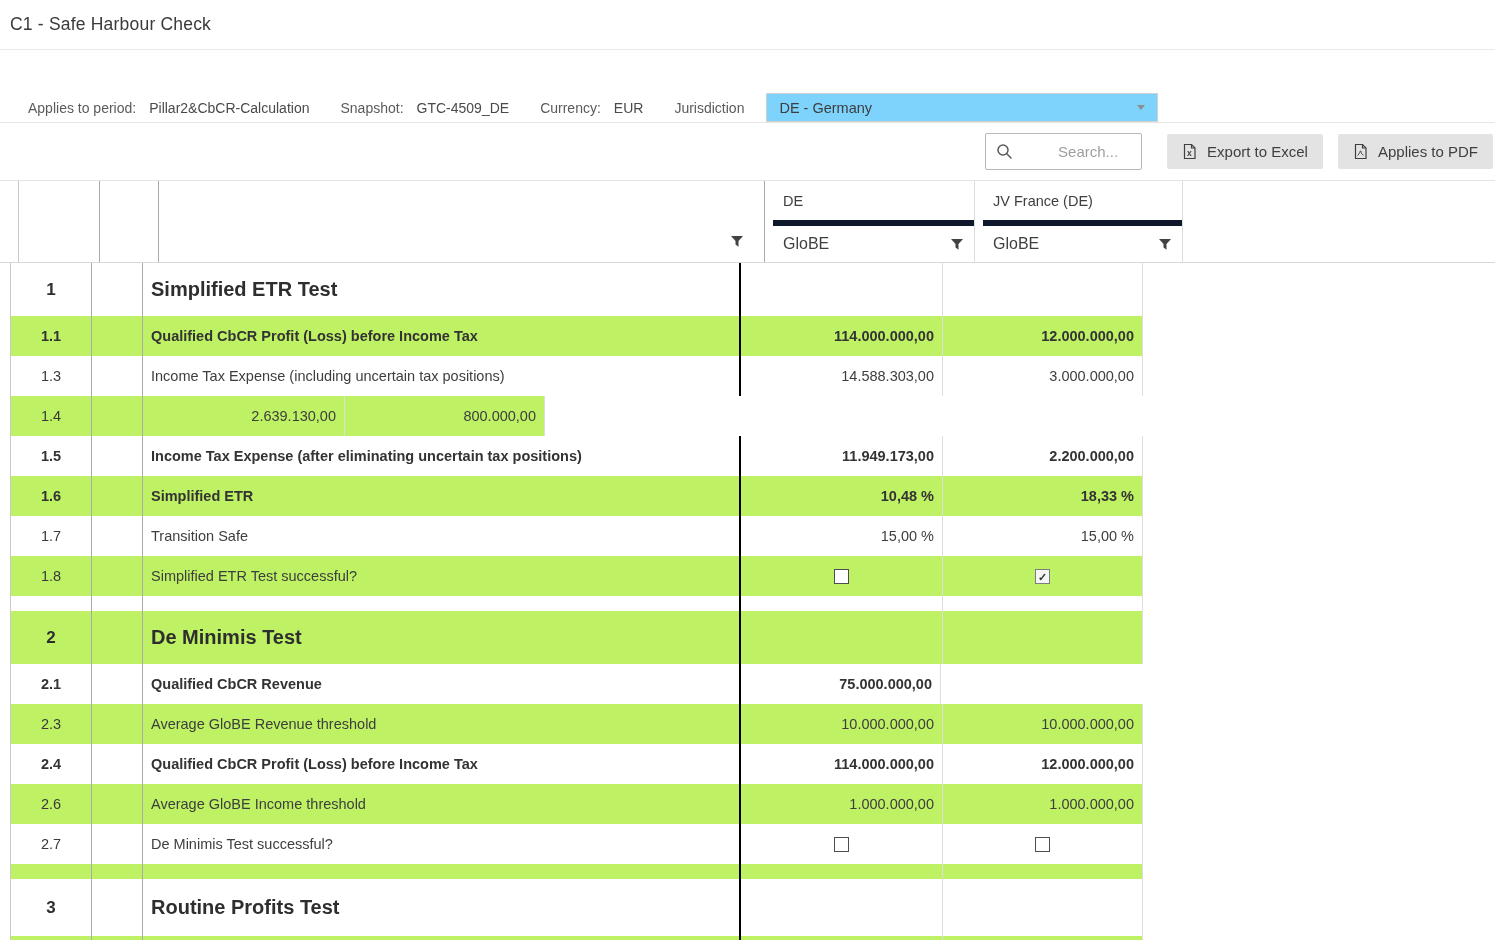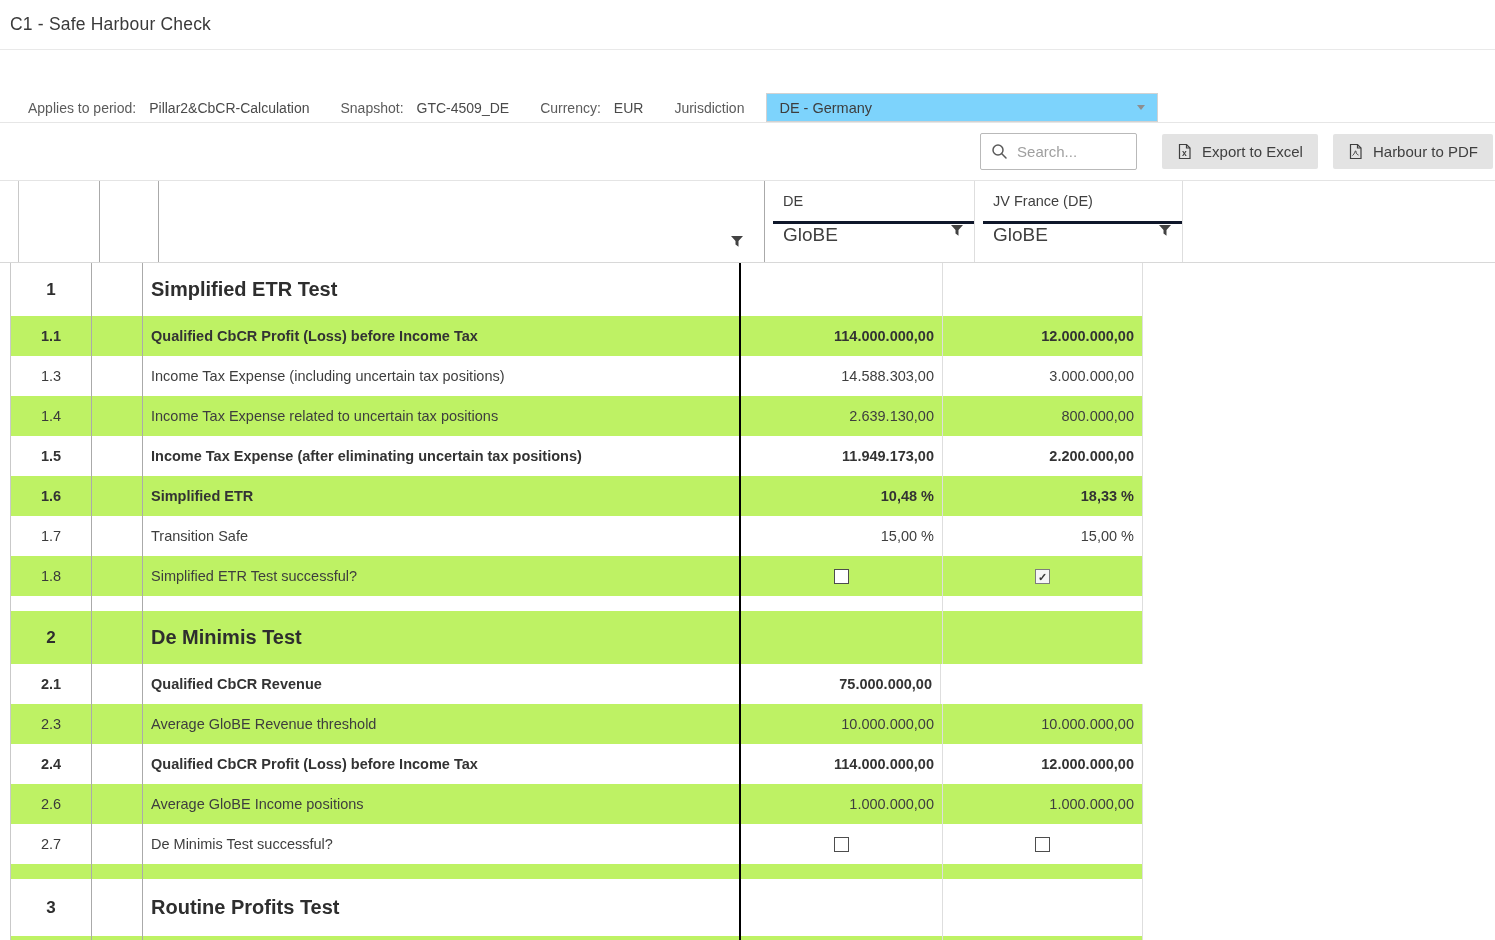--- a/index.html
+++ b/index.html
@@ -20,21 +20,21 @@
     display:flex; align-items:center; padding:0 12px; cursor:pointer; background:#7dd3fc; }
   .dd-value { flex:1; font-size:14.5px; color:#3d3d3d; }
   .dd-caret { width:0; height:0; border-left:4px solid transparent;
     border-right:4px solid transparent; border-top:5px solid #8e8e8e; }
 
   
   .panel { border-top:1px solid #e6e6e6; }
   .toolbar { height:58px; display:flex; align-items:center; justify-content:flex-end;
     padding-right:2px; border-bottom:1px solid #e4e4e4; }
   .search-box { width:157px; height:37px; border:1px solid #b9b9b9; border-radius:2px;
-    display:flex; align-items:center; padding:0 8px 0 10px; margin-right:10px; background:#fff; }
+    display:flex; align-items:center; padding:0 8px 0 10px; margin-right:10px; background:#fff;gap:36px; }
   .search-box input { border:0; outline:0; width:100%; margin-left:9px; font-size:15px;
     font-family:"Liberation Sans", sans-serif; color:#444; }
   .search-box input::placeholder { color:#9f9f9f; }
   .btn { height:35px; background:#e3e3e3; border:0; border-radius:2px; display:flex;
     align-items:center; gap:10px; padding:0 15px; font-size:15px; color:#3f3f3f;
     font-family:"Liberation Sans", sans-serif; cursor:pointer; margin-left:15px; }
   .btn svg { display:block; }
 
   
   .grid-header { display:flex; border-bottom:1px solid #d8d8d8; height:82px;gap:8px; }
@@ -43,22 +43,22 @@
   .c-gap   { width:51px; }
   .c-label { width:598px; }
   .c-de    { width:202px; }
   .c-jv    { width:200px; }
   .lead-gap { width:10px; flex:none; background:#fff; }
   .gh-col.c-num, .gh-col.c-gap, .gh-col.c-label { border-right:1px solid #aaaaaa; }
   .gh-col.c-num { border-left:1px solid #c9c9c9; }
   .gh-col.c-de, .gh-col.c-jv { border-right:1px solid #dedede; }
   .gh-top { height:40px; display:flex; align-items:center; padding:0 0 0 10px;
     font-size:14.5px; color:#3f3f3f; }
-  .gh-sub { height:42px; display:flex; align-items:flex-start; padding:0 10px;
-    font-size:19px; color:#3f3f3f; border-top:3px solid #0f172a; }
+  .gh-sub { height:42px; display:flex; align-items:center; padding:0 10px;
+    font-size:16px; color:#3f3f3f; border-top:6px solid #0f172a; }
   .gh-sub .sub-label { flex:1; }
   .gh-whole { height:82px; display:flex; align-items:flex-end; justify-content:flex-end;
     padding:0 20px 14px 0; }
   .filter-icon { cursor:pointer; display:inline-flex; }
 
   .grid-rows .row { display:flex; }
   .row .cell { display:flex; align-items:center; }
   .row .cell.c-num { justify-content:center; font-size:14.5px; color:#3a3a3a;
     border-left:1px solid #c9c9c9; border-right:1px solid #aaaaaa; }
   .row .cell.c-gap { border-right:1px solid #aaaaaa; }
@@ -130,21 +130,21 @@
     </button>
 
     <button class="btn">
       <span>
         <svg width="15" height="17" viewBox="0 0 15 17">
           <path d="M2.5 1.5 h7 l3.5 3.5 v10.5 h-10.5 z" fill="none" stroke="#3f3f3f" stroke-width="1.2"></path>
           <path d="M9.5 1.5 v3.5 h3.5" fill="none" stroke="#3f3f3f" stroke-width="1.2"></path>
           <path d="M4.5 12.5 c1 -.6 2.2 -2.6 2.6 -4 c.2 -.8 .9 -.8 .9 0 c0 1.6 1.2 3.2 2.5 3.6" fill="none" stroke="#3f3f3f" stroke-width="1"></path>
         </svg>
       </span>
-      <span>Harbour to PDF</span>
+      <span>Applies to PDF</span>
     </button>
   </div>
 
   <div class="grid-header">
     <div class="lead-gap"></div>
     <div class="gh-col c-num"></div>
     <div class="gh-col c-gap"></div>
     <div class="gh-col c-label">
       <div class="gh-whole">
         <span class="filter-icon">
@@ -200,21 +200,20 @@
         <div class="cell c-num">1.3</div>
         <div class="cell c-gap"></div>
         <div class="cell c-label">Income Tax Expense (including uncertain tax positions)</div>
         <div class="cell c-de">14.588.303,00</div>
         <div class="cell c-jv">3.000.000,00</div>
       </div>
       <div class="row data-row gray">
         <div class="lead-gap"></div>
         <div class="cell c-num">1.4</div>
         <div class="cell c-gap"></div>
-        <div class="cell c-label">Income Tax Expense related to uncertain tax positions</div>
         <div class="cell c-de">2.639.130,00</div>
         <div class="cell c-jv">800.000,00</div>
       </div>
       <div class="row data-row white bold">
         <div class="lead-gap"></div>
         <div class="cell c-num">1.5</div>
         <div class="cell c-gap"></div>
         <div class="cell c-label">Income Tax Expense (after eliminating uncertain tax positions)</div>
         <div class="cell c-de">11.949.173,00</div>
         <div class="cell c-jv">2.200.000,00</div>
@@ -285,21 +284,21 @@
         <div class="cell c-num">2.4</div>
         <div class="cell c-gap"></div>
         <div class="cell c-label">Qualified CbCR Profit (Loss) before Income Tax</div>
         <div class="cell c-de">114.000.000,00</div>
         <div class="cell c-jv">12.000.000,00</div>
       </div>
       <div class="row data-row gray">
         <div class="lead-gap"></div>
         <div class="cell c-num">2.6</div>
         <div class="cell c-gap"></div>
-        <div class="cell c-label">Average GloBE Income positions</div>
+        <div class="cell c-label">Average GloBE Income threshold</div>
         <div class="cell c-de">1.000.000,00</div>
         <div class="cell c-jv">1.000.000,00</div>
       </div>
       <div class="row data-row white">
         <div class="lead-gap"></div>
         <div class="cell c-num">2.7</div>
         <div class="cell c-gap"></div>
         <div class="cell c-label">De Minimis Test successful?</div>
         <div class="cell c-de center">
           <span class="cb"></span>

